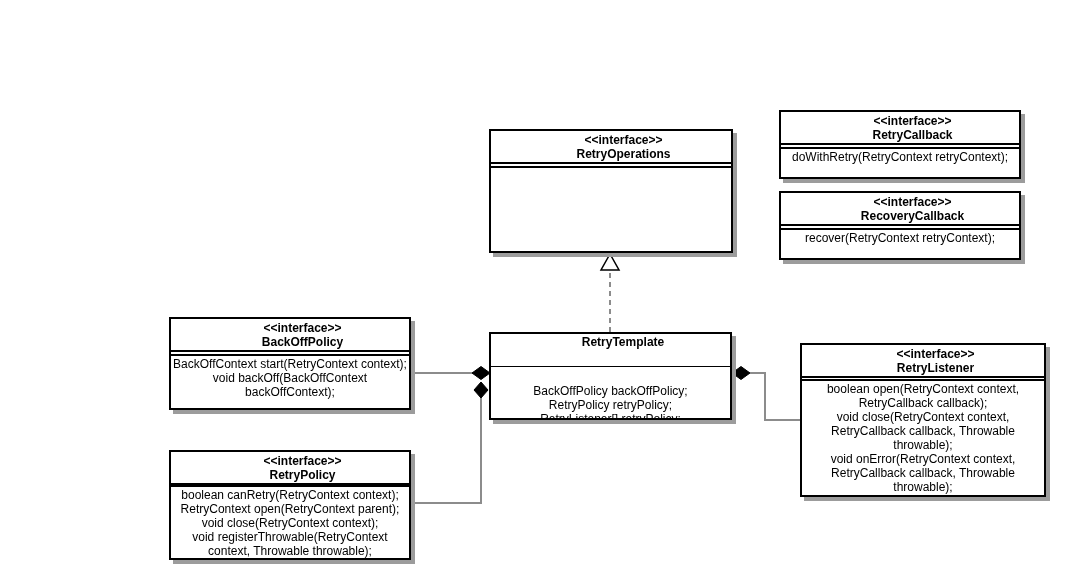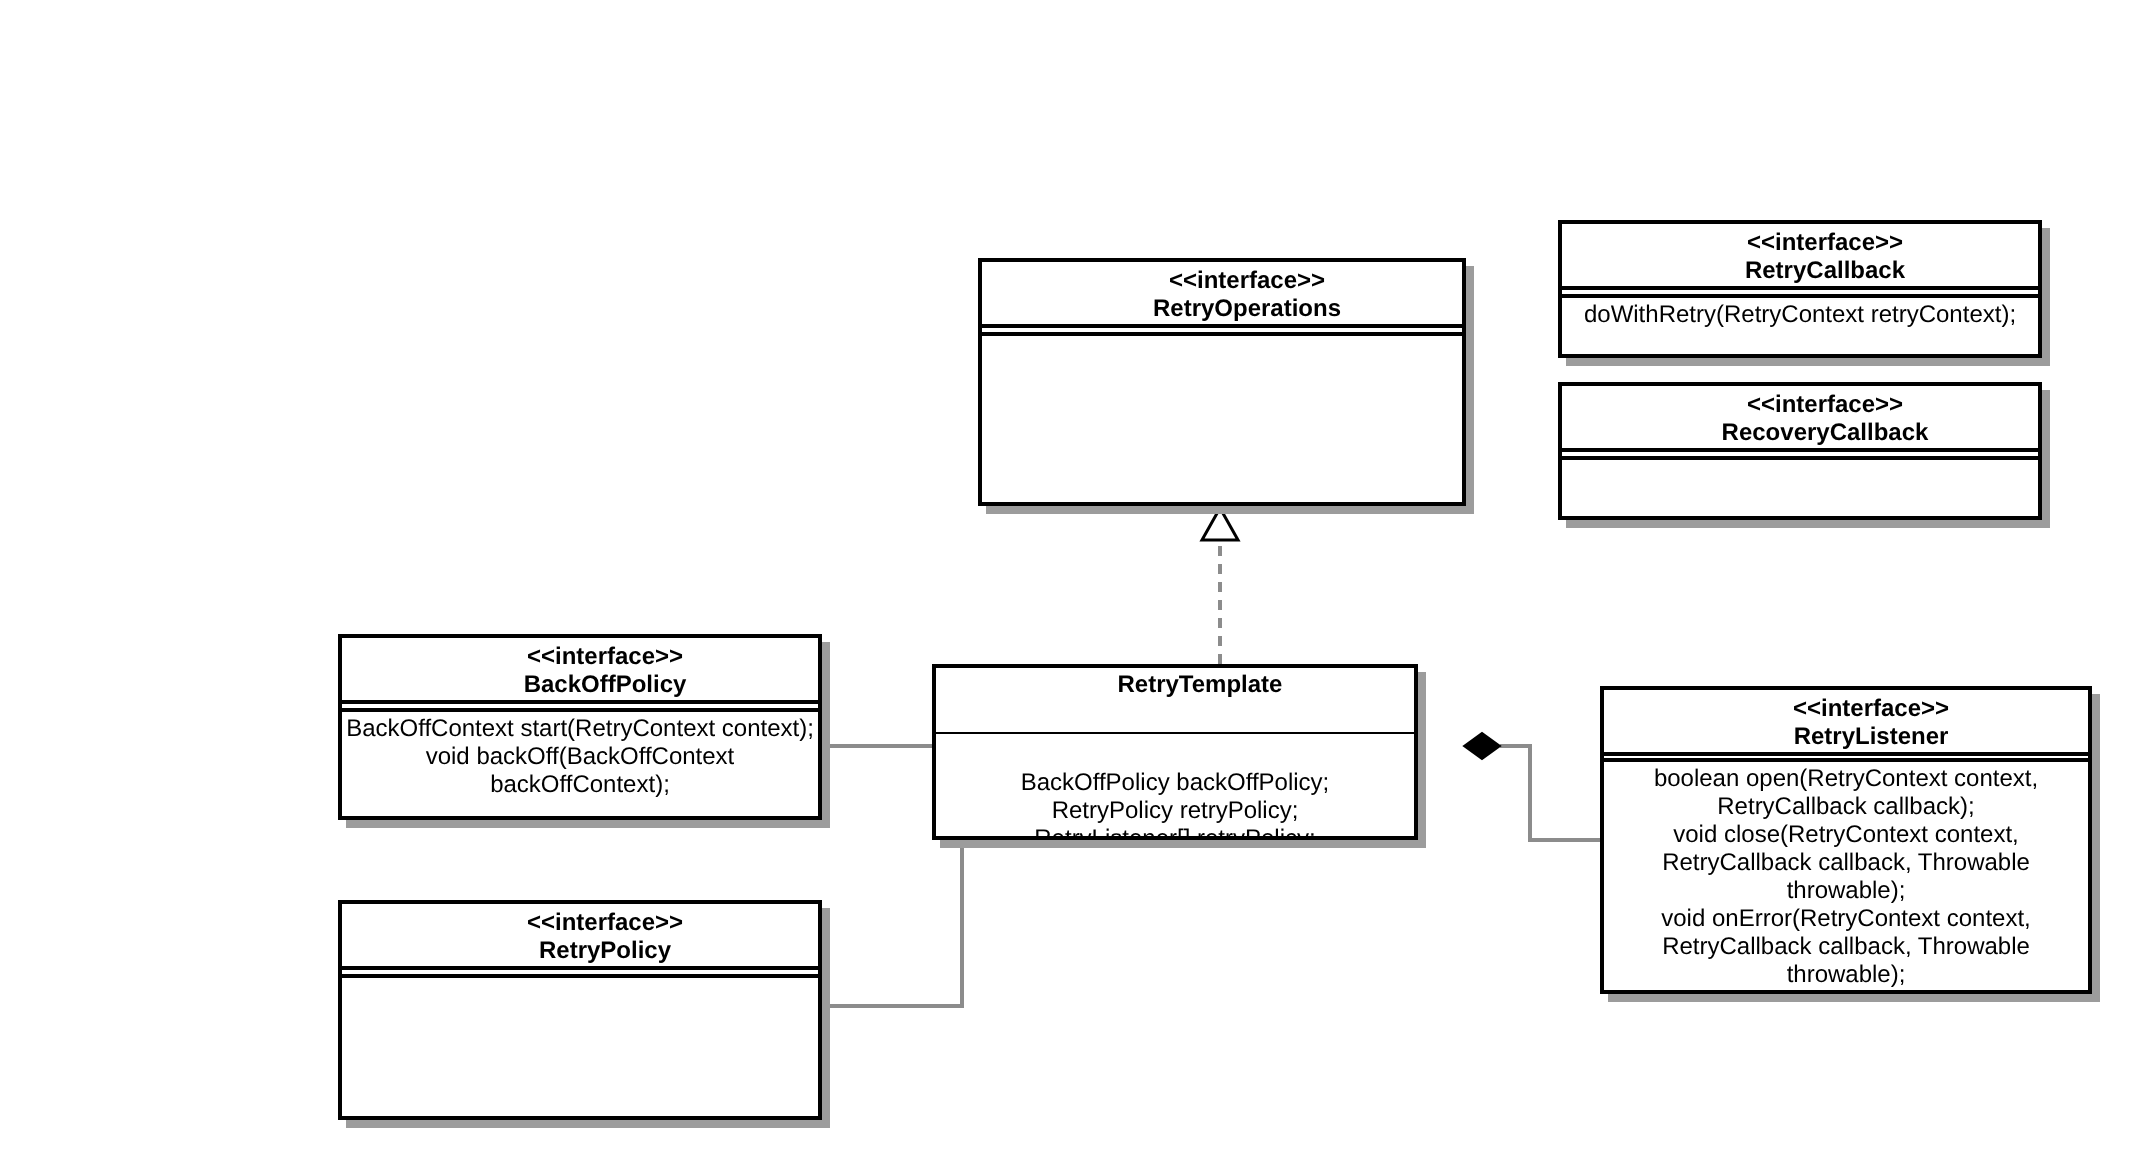--- a/index.html
+++ b/index.html
@@ -106,36 +106,42 @@
 
   <div class="uml-box" style="left:779px; top:110px; width:242px; height:69px;">
     <div class="box-title"><span>&lt;&lt;interface&gt;&gt;</span><br><span>RetryCallback</span></div>
     <div class="rule-double"></div>
     <div class="members">doWithRetry(RetryContext retryContext);</div>
   </div>
 
   <div class="uml-box" style="left:779px; top:191px; width:242px; height:69px;">
     <div class="box-title"><span>&lt;&lt;interface&gt;&gt;</span><br><span>RecoveryCallback</span></div>
     <div class="rule-double"></div>
+    <div class="members">recover(RetryContext retryContext);</div>
   </div>
 
   <div class="uml-box" style="left:169px; top:317px; width:242px; height:93px;">
     <div class="box-title"><span>&lt;&lt;interface&gt;&gt;</span><br><span>BackOffPolicy</span></div>
     <div class="rule-double"></div>
     <div class="members">BackOffContext start(RetryContext context);
 void backOff(BackOffContext
 backOffContext);</div>
   </div>
 
   <div class="uml-box" style="left:169px; top:450px; width:242px; height:110px;">
     <div class="box-title"><span>&lt;&lt;interface&gt;&gt;</span><br><span>RetryPolicy</span></div>
     <div class="rule-double"></div>
+    <div class="members">boolean canRetry(RetryContext context);
+RetryContext open(RetryContext parent);
+void close(RetryContext context);
+void registerThrowable(RetryContext
+context, Throwable throwable);</div>
   </div>
 
-  <div class="uml-box" style="left:466px; top:332px; width:243px; height:88px;gap:16px;">
+  <div class="uml-box" style="left:489px; top:332px; width:243px; height:88px;gap:16px;">
     <div class="box-title" style="padding-top:1px;"><span>RetryTemplate</span></div>
     <div class="rule-single"></div>
     <div class="members">BackOffPolicy backOffPolicy;
 RetryPolicy retryPolicy;
 RetryListener[] retryPolicy;</div>
     <div class="rule-thick"></div>
     <div class="members" style="flex:1;padding-left:48px;">Method</div>
   </div>
 
   <div class="uml-box" style="left:800px; top:343px; width:246px; height:154px;">

